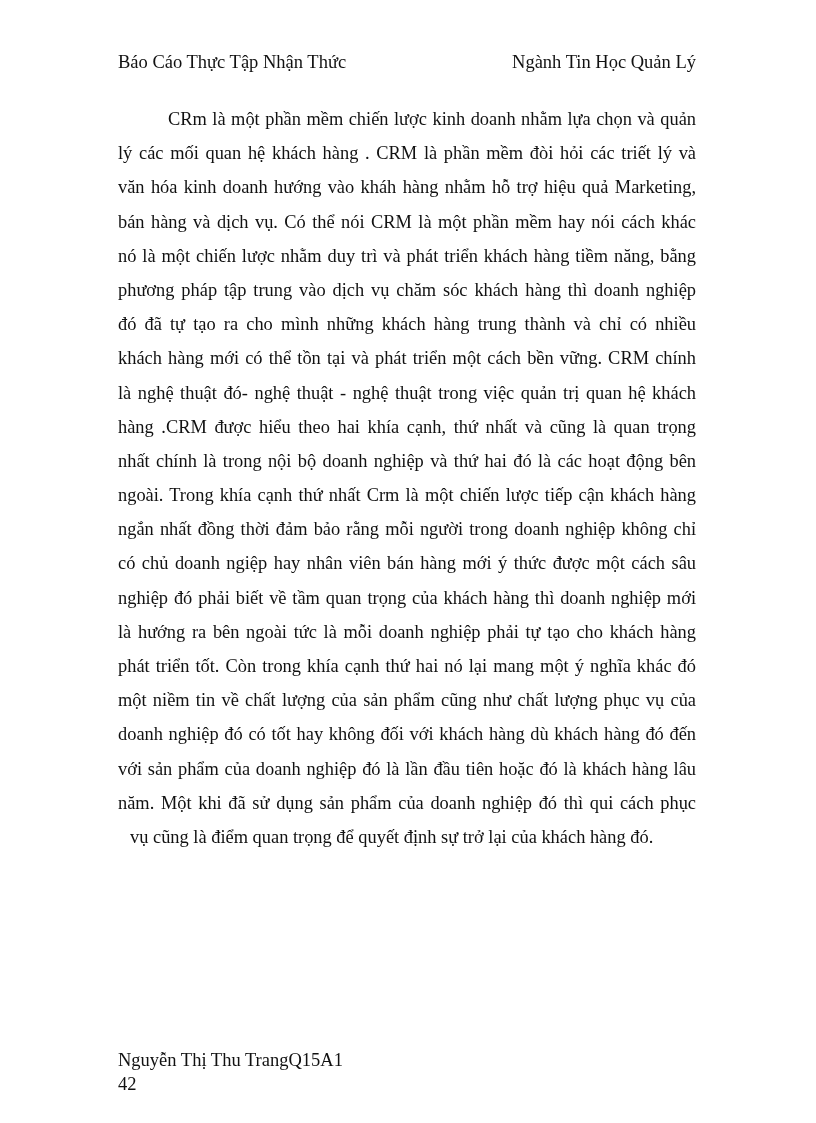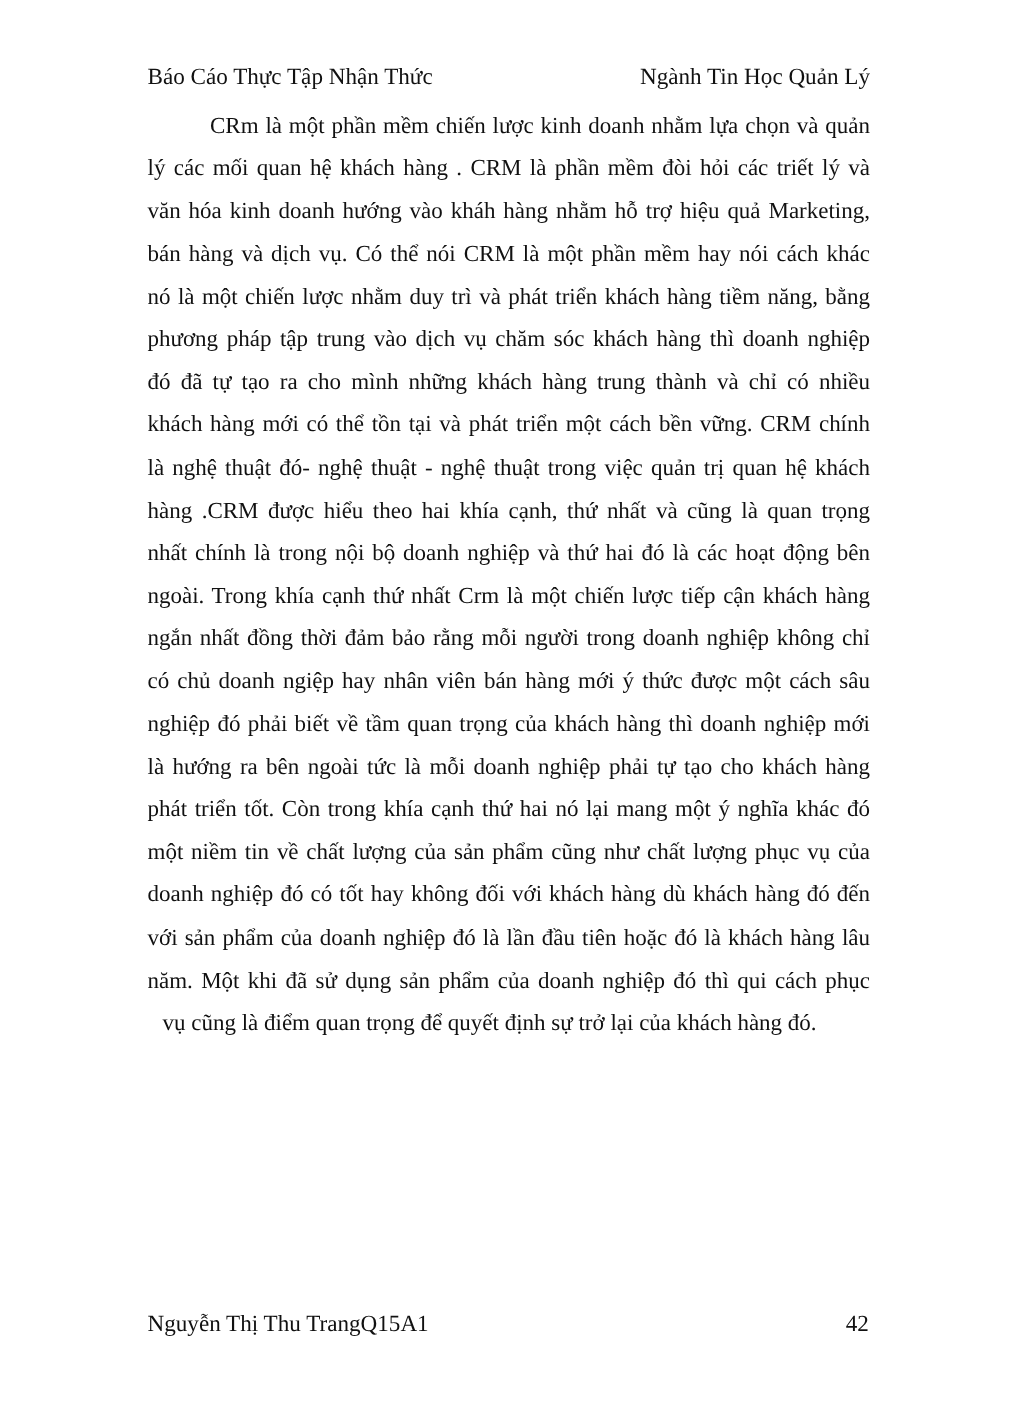--- a/index.html
+++ b/index.html
@@ -31,21 +31,21 @@
       height: 24px;
       font-size: 18.5px;
       line-height: 24px;
       display: flex;
       justify-content: space-between;
     }
     .body-text {
       position: absolute;
       left: 118px;
       width: 578px;
-      top: 83px;
+      top: 102px;
       font-size: 18.4px;
       line-height: 34.2px;
     }
     .line {
       display: block;
       white-space: nowrap;
       text-align: justify;
       text-align-last: justify;
       height: 34.2px;
     }
@@ -59,20 +59,21 @@
     .footer {
       position: absolute;
       left: 118px;
       width: 578px;
       top: 1048px;
       height: 24px;
       font-size: 18.5px;
       line-height: 24px;
       display: flex;
       justify-content: space-between;
+      flex-direction: column;
     }
     .page-num {
       padding-right: 1px;
     }
   </style>
 </head>
 <body>
 
 <div class="page">
 

